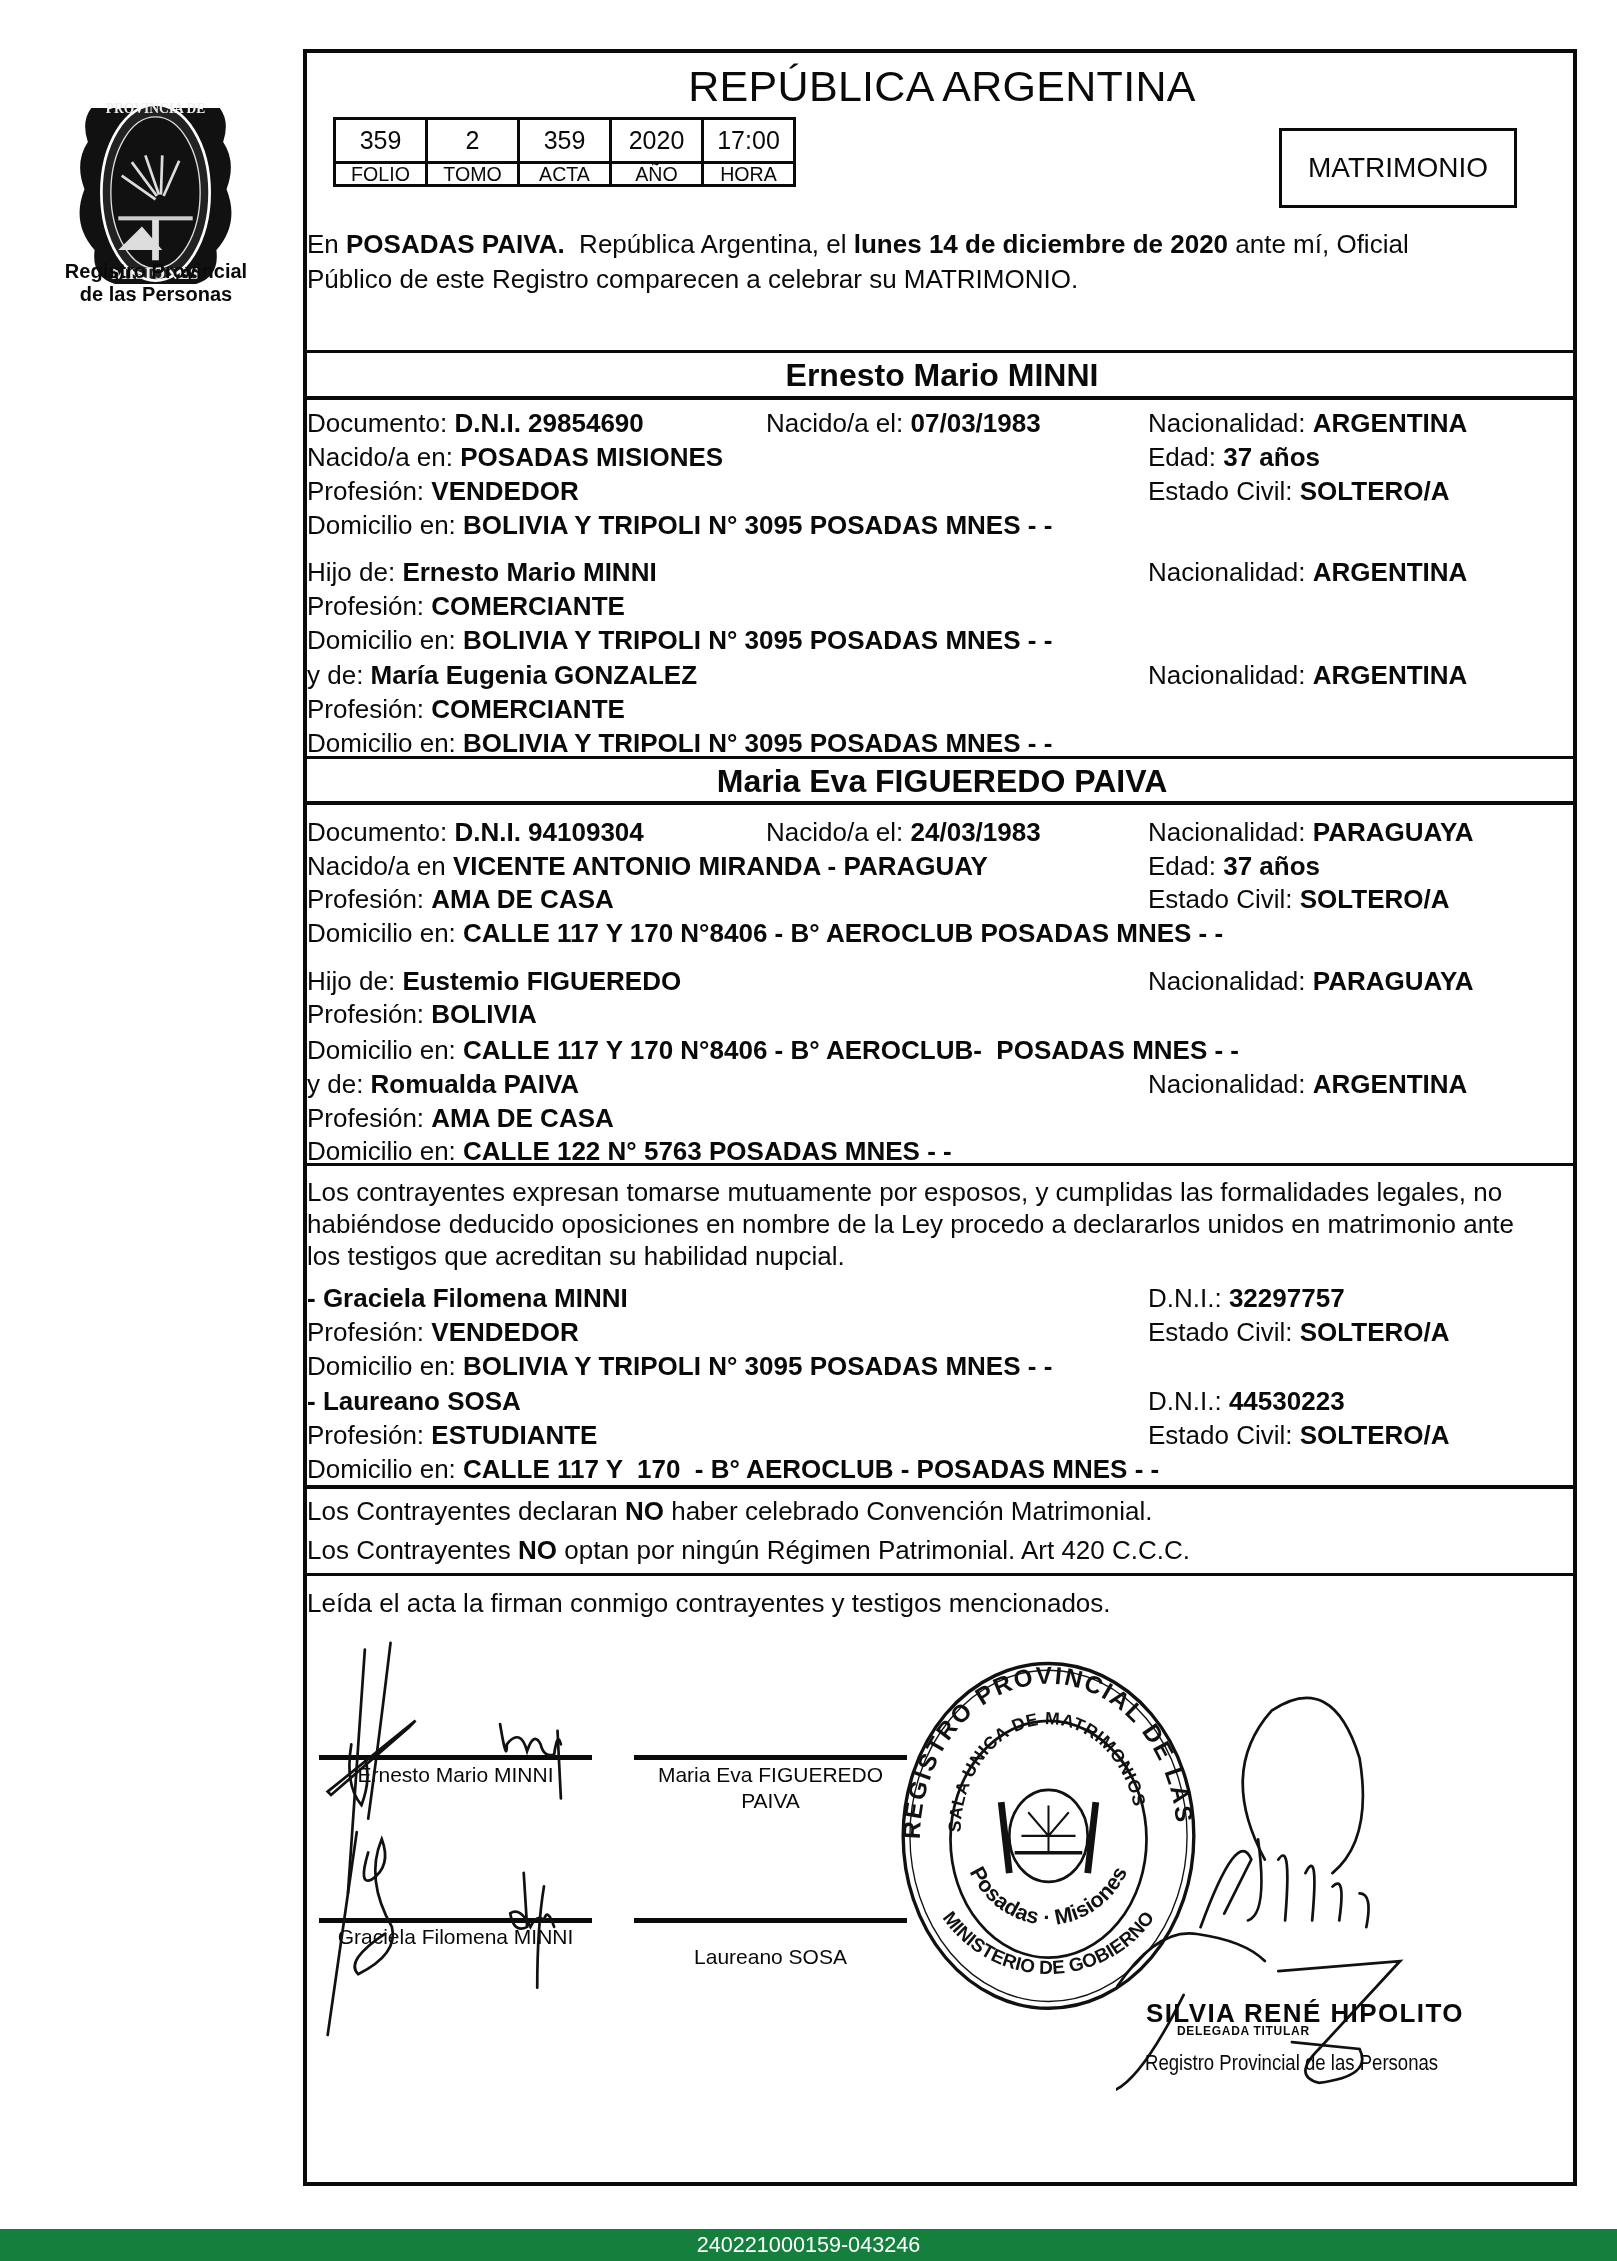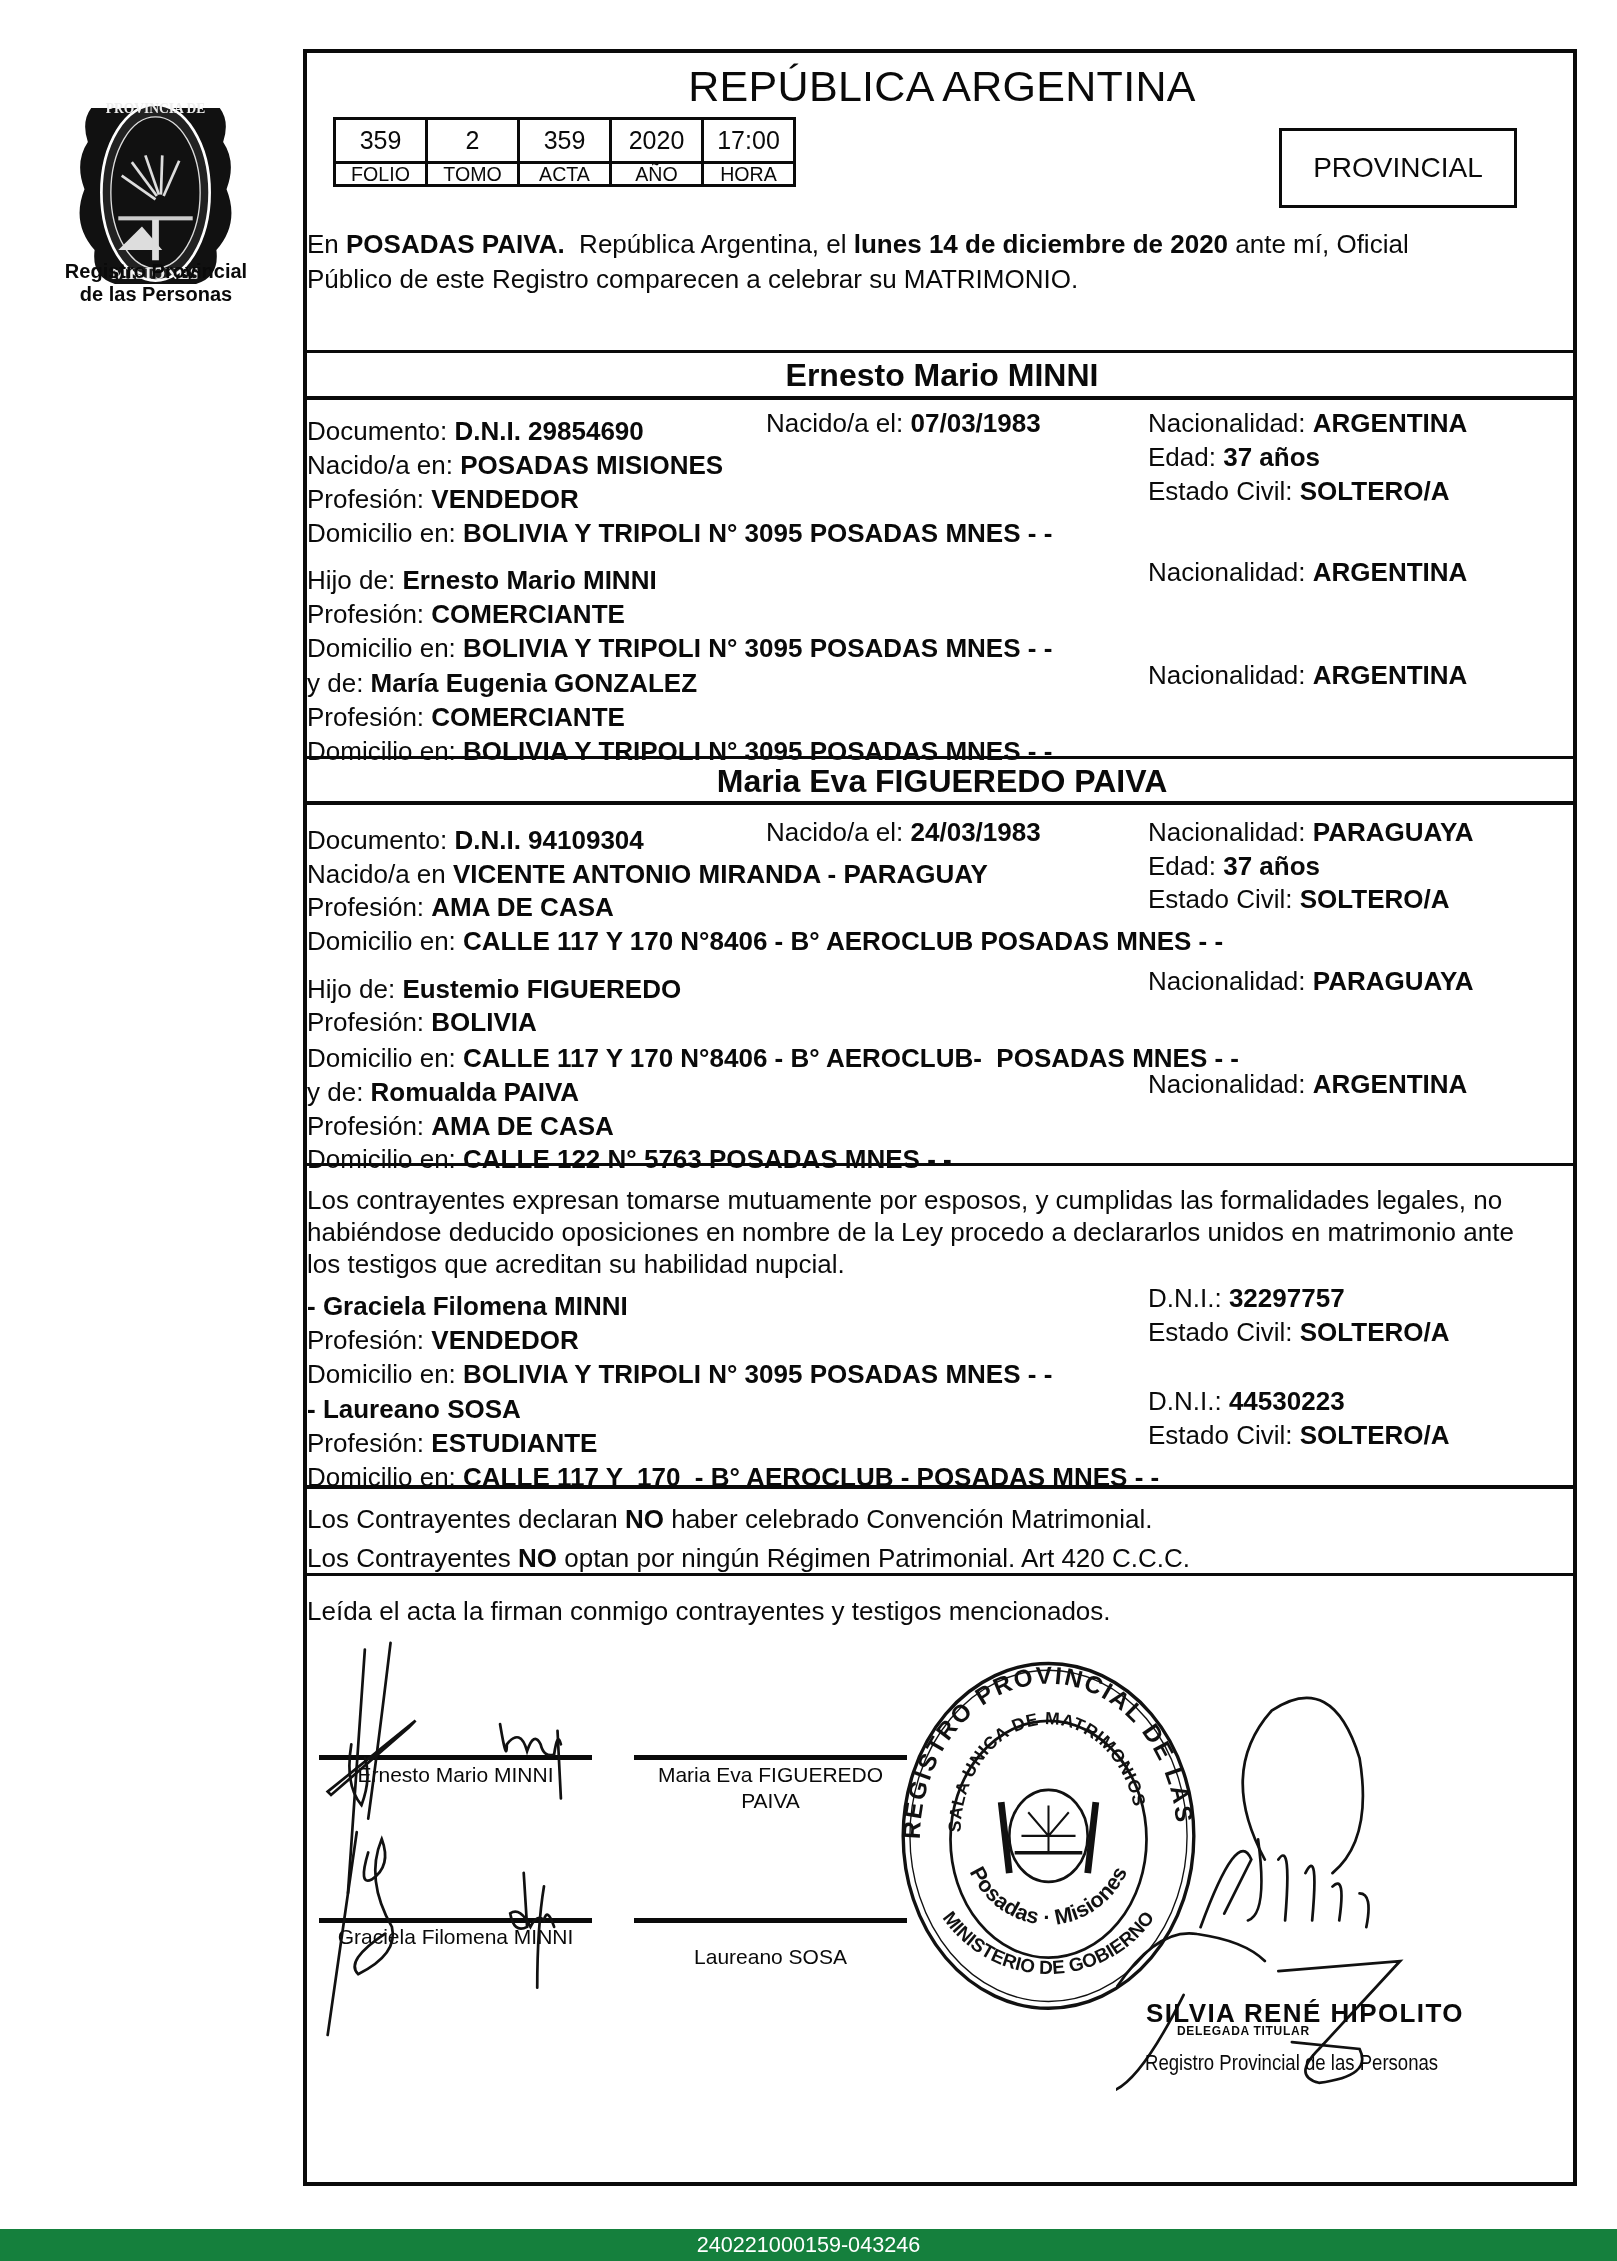--- a/index.html
+++ b/index.html
@@ -27,21 +27,21 @@
               display:flex; align-items:center; justify-content:center; font-size:28px; }
 
   .line { font-size:26px; line-height:34px; white-space:nowrap; }
   #intro1 { left:307px; top:227px; }
   #intro2 { left:307px; top:262px; }
 
   .hr { position:absolute; left:303px; width:1274px; background:#0a0a0a; }
 
   .person-name { position:absolute; left:307px; width:1270px; text-align:center; font-size:32px; font-weight:bold; }
 
-  .col1 { left:307px;margin-top:8px; }
+  .col1 { left:307px; }
   .col2 { left:766px; }
   .col3 { left:1148px; }
 
   .sig-line { position:absolute; height:4.7px; background:#0a0a0a; }
   .sig-name { position:absolute; font-size:21px; text-align:center; line-height:26px; }
 
   #footer-bar { left:0; top:2229px; width:1617px; height:32px; background:#15803d; color:#ffffff;
                 font-size:21.6px; text-align:center; line-height:32px; }
 
   .sig-ink { position:absolute; }
@@ -87,21 +87,21 @@
   <tr class="labs">
     <td>FOLIO</td>
     <td>TOMO</td>
     <td>ACTA</td>
     <td>AÑO</td>
     <td>HORA</td>
   </tr>
 </tbody>
   </table>
 
-<div id="act-type" class="abs">PROVINCIAL</div>
+<div id="act-type" class="abs">MATRIMONIO</div>
 
 <div id="intro1" class="abs line"><span>En </span><span class="b">POSADAS PAIVA.</span><span style="white-space:pre">  República Argentina, el </span><span class="b">lunes 14 de diciembre de 2020</span><span> ante mí, Oficial</span></div>
 <div id="intro2" class="abs line">Público de este Registro comparecen a celebrar su MATRIMONIO.</div>
 
 <div class="hr" style="top:350px;height:3.4px;"></div>
 <div class="person-name" style="top:357px;">Ernesto Mario MINNI</div>
 <div class="hr" style="top:396px;height:4px;"></div>
 
 <div class="abs line col1" style="top:406px"><span>Documento: </span><span class="b">D.N.I. 29854690</span></div>
 <div class="abs line col2" style="top:406px"><span>Nacido/a el: </span><span class="b">07/03/1983</span></div>

